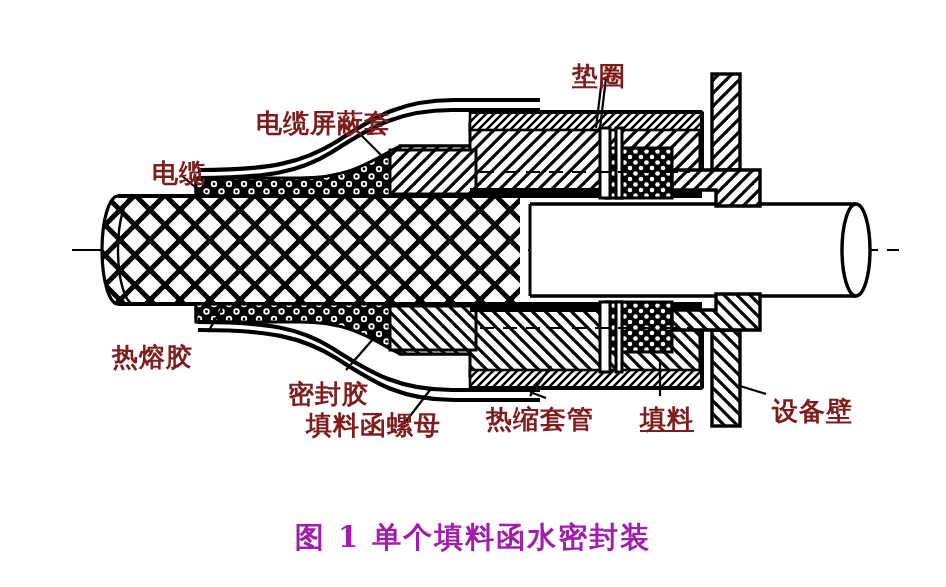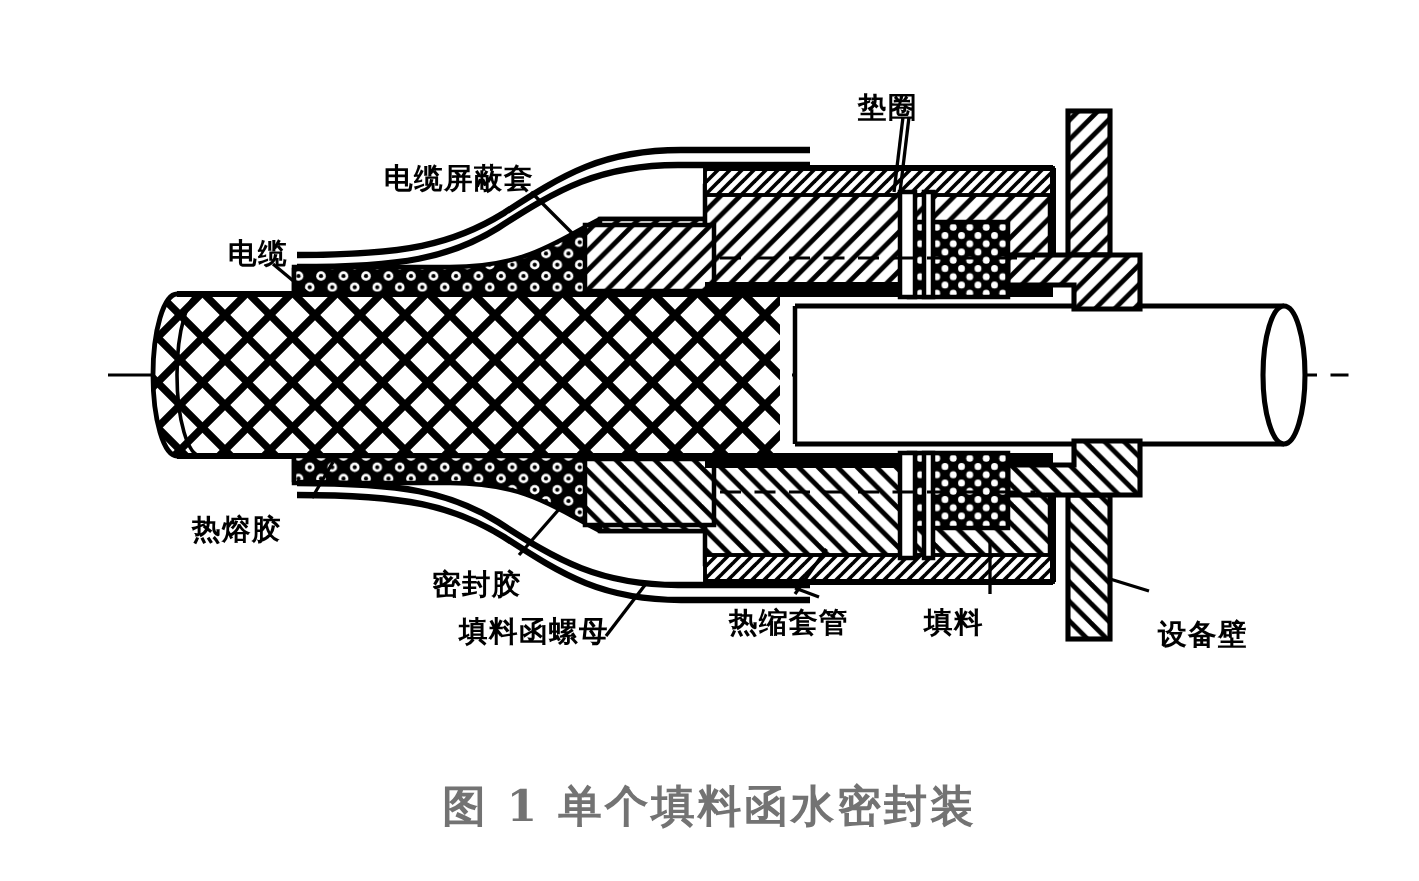--- a/index.html
+++ b/index.html
@@ -1,25 +1,25 @@
 <!DOCTYPE html>
 <html><head>
 <meta charset="utf-8">
 <style>
   html,body{margin:0;padding:0;background:#ffffff;}
   body{width:946px;height:587px;overflow:hidden;
        font-family:"DejaVu Sans","Liberation Sans",sans-serif;color:#000;}
   #stage{position:relative;width:946px;height:587px;background:#fff;}
   svg#fig{position:absolute;left:0;top:0;width:946px;height:587px;display:block;}
-  .lbl{position:absolute;font-weight:bold;color:#000000;white-space:nowrap;
+  .lbl{position:absolute;font-weight:bold;color:#7f1d1d;white-space:nowrap;
        font-family:"DejaVu Sans","Liberation Sans",sans-serif;
-       font-size:19px;letter-spacing:1px;line-height:1;}
+       font-size:26px;letter-spacing:1px;line-height:1;}
   .caption{position:absolute;left:0;top:518px;width:946px;text-align:center;
            font-weight:bold;font-size:29px;letter-spacing:2px;
-           font-family:"DejaVu Serif","Liberation Serif",serif;color:#737373;}
+           font-family:"DejaVu Serif","Liberation Serif",serif;color:#a21caf;}
 </style>
 </head>
 <body>
 
 <div id="stage">
 
   <svg id="fig" viewBox="0 0 946 587">
     <defs>
 
       <pattern id="braid" width="30" height="30" patternUnits="userSpaceOnUse">
@@ -191,27 +191,27 @@
 
     </g>
   </svg>
 
   <div class="lbl" style="left:572px;top:63px;">垫圈</div>
 
   <div class="lbl" style="left:256px;top:110px;">电缆屏蔽套</div>
 
   <div class="lbl" style="left:152px;top:160px;">电缆</div>
 
-  <div class="lbl" style="left:128px;top:344px;text-align:center;">热熔胶</div>
+  <div class="lbl" style="left:112px;top:344px;text-align:center;">热熔胶</div>
 
   <div class="lbl" style="left:276px;top:381px;margin-left:12px;">密封胶</div>
 
   <div class="lbl" style="left:306px;top:412px;">填料函螺母</div>
 
   <div class="lbl" style="left:486px;top:406px;">热缩套管</div>
 
-  <div class="lbl" style="left:616px;top:406px;">填料</div>
-
-  <div class="lbl" style="left:772px;top:398px;margin-top:16px;">设备壁</div>
+  <div class="lbl" style="left:640px;top:406px;text-decoration:underline;">填料</div>
+
+  <div class="lbl" style="left:772px;top:398px;">设备壁</div>
 
   <div class="caption">图 1   单个填料函水密封装</div>
 
 </div>
 
 </body></html>

